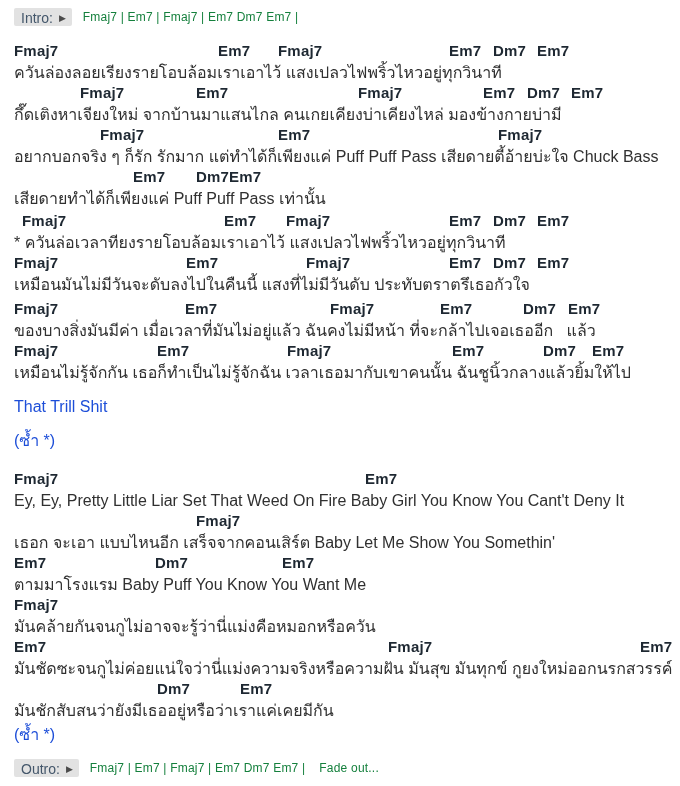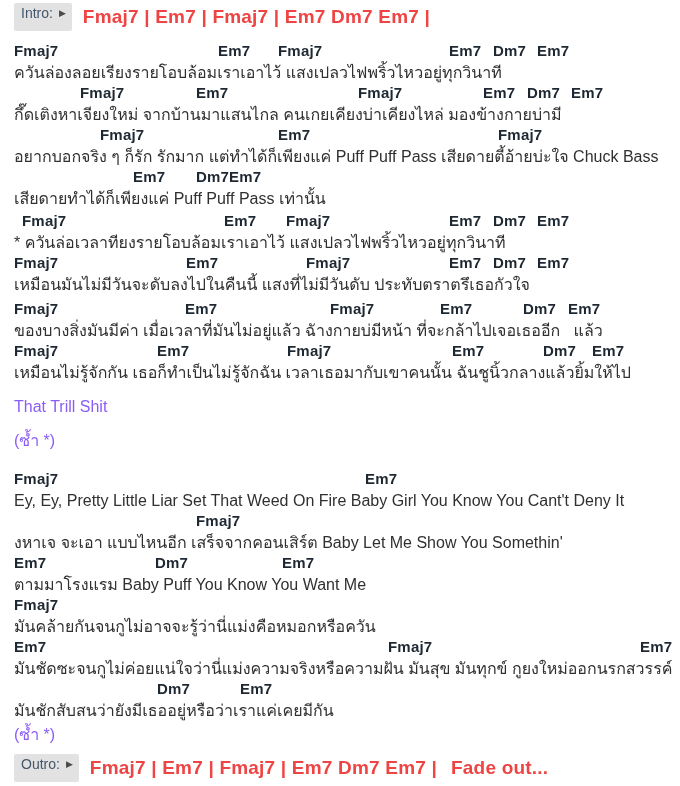--- a/index.html
+++ b/index.html
@@ -10,39 +10,39 @@
   }
   #sheet { padding:6px 0 0 14px; }
 
   
   .badge-row { display:flex; align-items:center; height:22px; }
   [data-name="intro-row"] { margin-bottom:13px; }
   [data-name="outro-row"] { margin-top:12px; }
   .badge {
     display:inline-flex; align-items:center;
     background:#e2e2e2; border-radius:2px;
-    padding:2px 6px 10px 7px; gap:6px;
+    padding:2px 6px 0 7px; gap:6px;
     font-size:14px; color:#44576b;text-align:center;
   }
   .badge .arrow { font-size:9px; color:#4a4a4a; line-height:1; padding-top:1px; }
   .badge-chords {
-    margin-left:11px; font-weight:bold; font-size:19px; color:#ef4444;
+    margin-left:11px; font-weight:normal; font-size:12px; color:#15803d;
     white-space:pre; letter-spacing:0.2px;
   }
   .fade-out { margin-left:14px; }
 
   
   .section { position:relative; }
   .chord-line { position:relative; height:21px; }
   .chord {
     position:absolute; top:1px; font-weight:bold; font-size:15px;
     color:#1e2832; white-space:pre; letter-spacing:0.2px;
   }
   .lyric-line { height:21px; line-height:21px; font-size:16px; color:#303030; white-space:pre; }
-  .text-line { height:21px; line-height:21px; font-size:16px; color:#8b5cf6; white-space:pre; }
+  .text-line { height:21px; line-height:21px; font-size:16px; color:#1d4ed8; white-space:pre; }
 
   
   [data-name="section-verse-1"]  { margin-bottom:2px; }
   [data-name="section-chorus"]   { margin-bottom:4px; }
   [data-name="section-verse-2"]  { margin-bottom:13px; }
   [data-name="section-adlib"]    { margin-bottom:13px; }
   [data-name="section-repeat-1"] { margin-bottom:18px; }
   [data-name="section-rap"]      { margin-bottom:3px; }
   [data-name="section-repeat-2"] { margin-bottom:8px; }
 </style>
@@ -114,21 +114,21 @@
       </div>
       <div class="section" data-name="section-verse-2">
         <div class="chord-line" data-name="chord-line">
           <span class="chord" data-name="chord" style="left: 0px;">Fmaj7</span>
           <span class="chord" data-name="chord" style="left: 171px;">Em7</span>
           <span class="chord" data-name="chord" style="left: 316px;">Fmaj7</span>
           <span class="chord" data-name="chord" style="left: 426px;">Em7</span>
           <span class="chord" data-name="chord" style="left: 509px;">Dm7</span>
           <span class="chord" data-name="chord" style="left: 554px;">Em7</span>
         </div>
-        <div class="lyric-line" data-name="lyric-line">ของบางสิ่งมันมีค่า เมื่อเวลาที่มันไม่อยู่แล้ว ฉัางกายบ่มีหน้า ที่จะกล้าไปเจอเธออีก   แล้ว</div>
+        <div class="lyric-line" data-name="lyric-line">ของบางสิ่งมันมีค่า เมื่อเวลาที่มันไม่อยู่แล้ว ฉันคงไม่มีหน้า ที่จะกล้าไปเจอเธออีก   แล้ว</div>
         <div class="chord-line" data-name="chord-line">
           <span class="chord" data-name="chord" style="left: 0px;">Fmaj7</span>
           <span class="chord" data-name="chord" style="left: 143px;">Em7</span>
           <span class="chord" data-name="chord" style="left: 273px;">Fmaj7</span>
           <span class="chord" data-name="chord" style="left: 438px;">Em7</span>
           <span class="chord" data-name="chord" style="left: 529px;">Dm7</span>
           <span class="chord" data-name="chord" style="left: 578px;">Em7</span>
         </div>
         <div class="lyric-line" data-name="lyric-line">เหมือนไม่รู้จักกัน เธอก็ทำเป็นไม่รู้จักฉัน เวลาเธอมากับเขาคนนั้น ฉันชูนิ้วกลางแล้วยิ้มให้ไป</div>
       </div>
@@ -140,21 +140,21 @@
       </div>
       <div class="section" data-name="section-rap">
         <div class="chord-line" data-name="chord-line">
           <span class="chord" data-name="chord" style="left: 0px;">Fmaj7</span>
           <span class="chord" data-name="chord" style="left: 351px;">Em7</span>
         </div>
         <div class="lyric-line" data-name="lyric-line">Ey, Ey, Pretty Little Liar Set That Weed On Fire Baby Girl You Know You Cant't Deny It</div>
         <div class="chord-line" data-name="chord-line">
           <span class="chord" data-name="chord" style="left: 182px;">Fmaj7</span>
         </div>
-        <div class="lyric-line" data-name="lyric-line">งหาเจ จะเอา แบบไหนอีก เสร็จจากคอนเสิร์ต Baby Let Me Show You Somethin'</div>
+        <div class="lyric-line" data-name="lyric-line">เธอก จะเอา แบบไหนอีก เสร็จจากคอนเสิร์ต Baby Let Me Show You Somethin'</div>
         <div class="chord-line" data-name="chord-line">
           <span class="chord" data-name="chord" style="left: 0px;">Em7</span>
           <span class="chord" data-name="chord" style="left: 141px;">Dm7</span>
           <span class="chord" data-name="chord" style="left: 268px;">Em7</span>
         </div>
         <div class="lyric-line" data-name="lyric-line">ตามมาโรงแรม Baby Puff You Know You Want Me</div>
         <div class="chord-line" data-name="chord-line">
           <span class="chord" data-name="chord" style="left: 0px;">Fmaj7</span>
         </div>
         <div class="lyric-line" data-name="lyric-line">มันคล้ายกันจนกูไม่อาจจะรู้ว่านี่แม่งคือหมอกหรือควัน</div>

